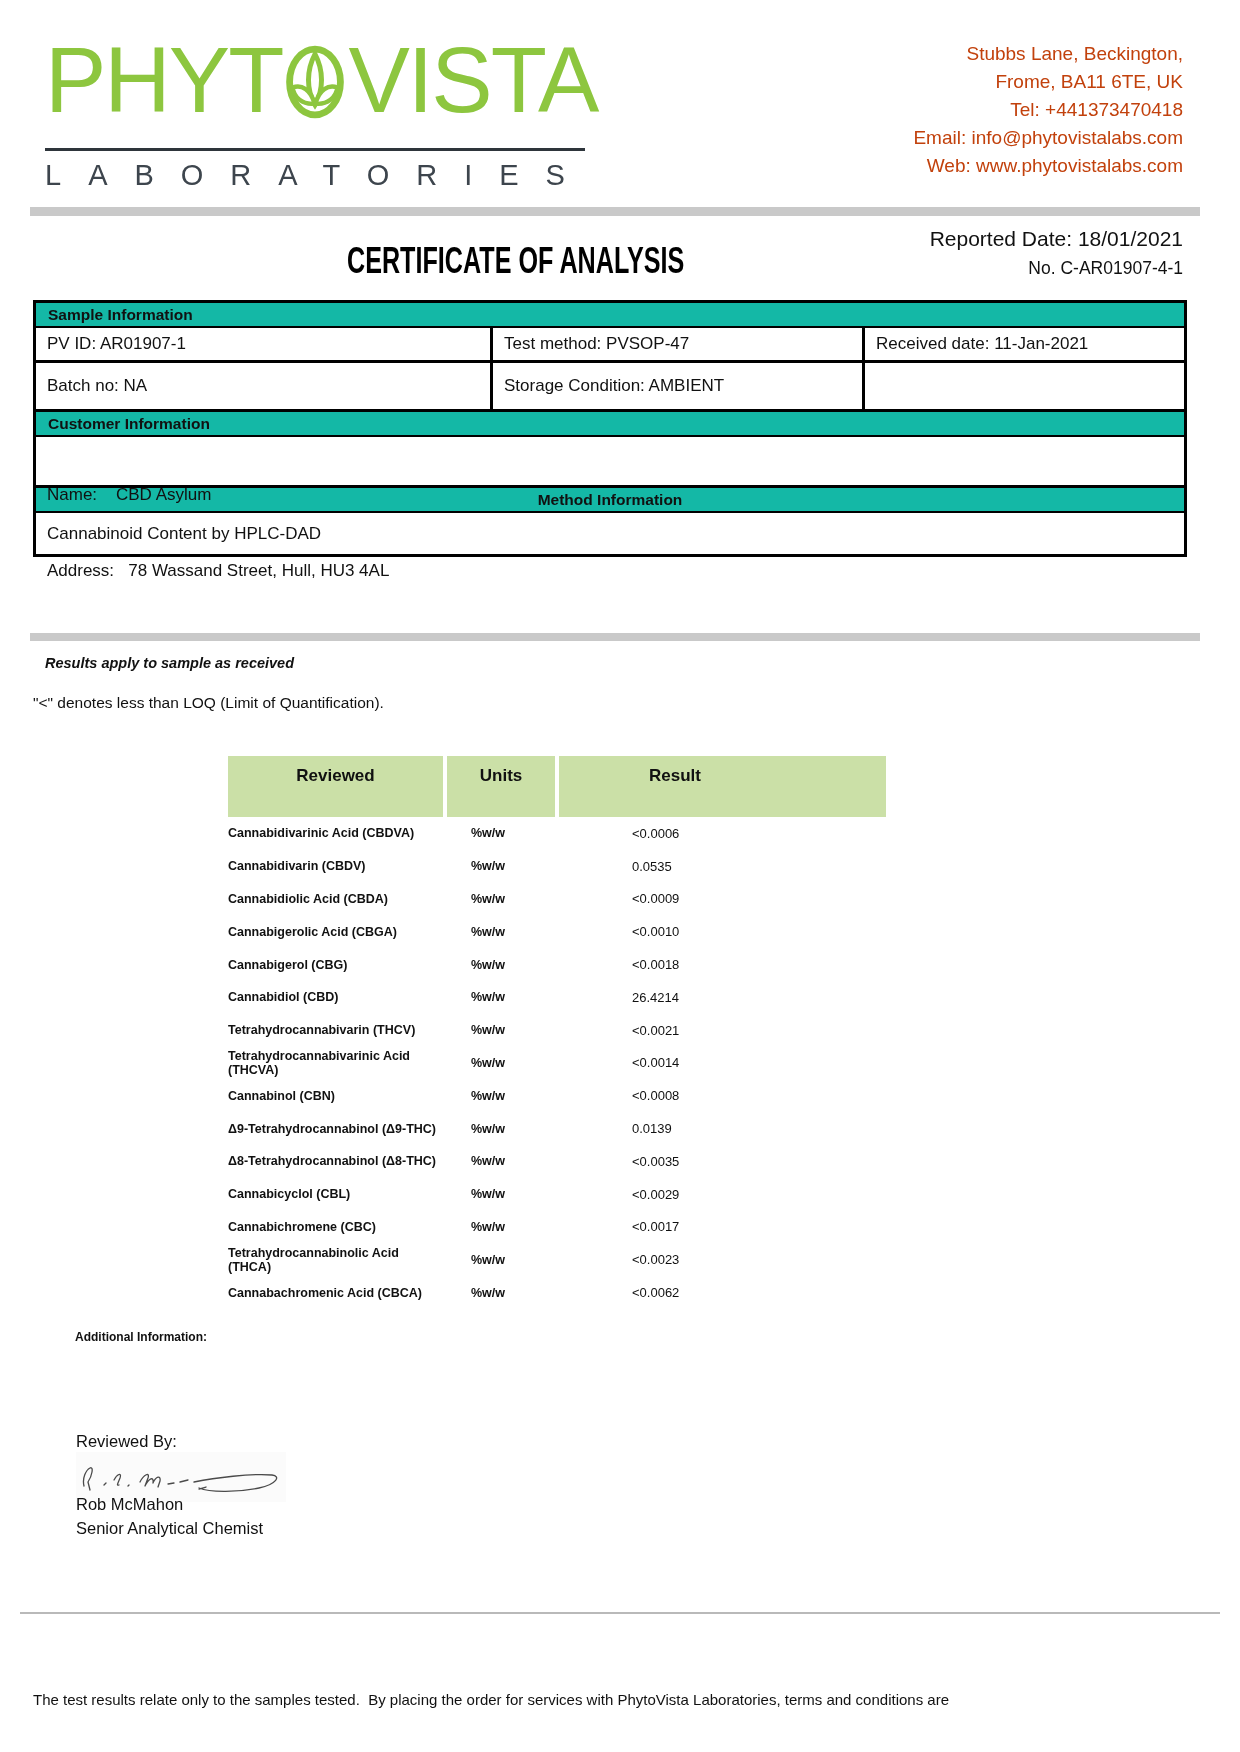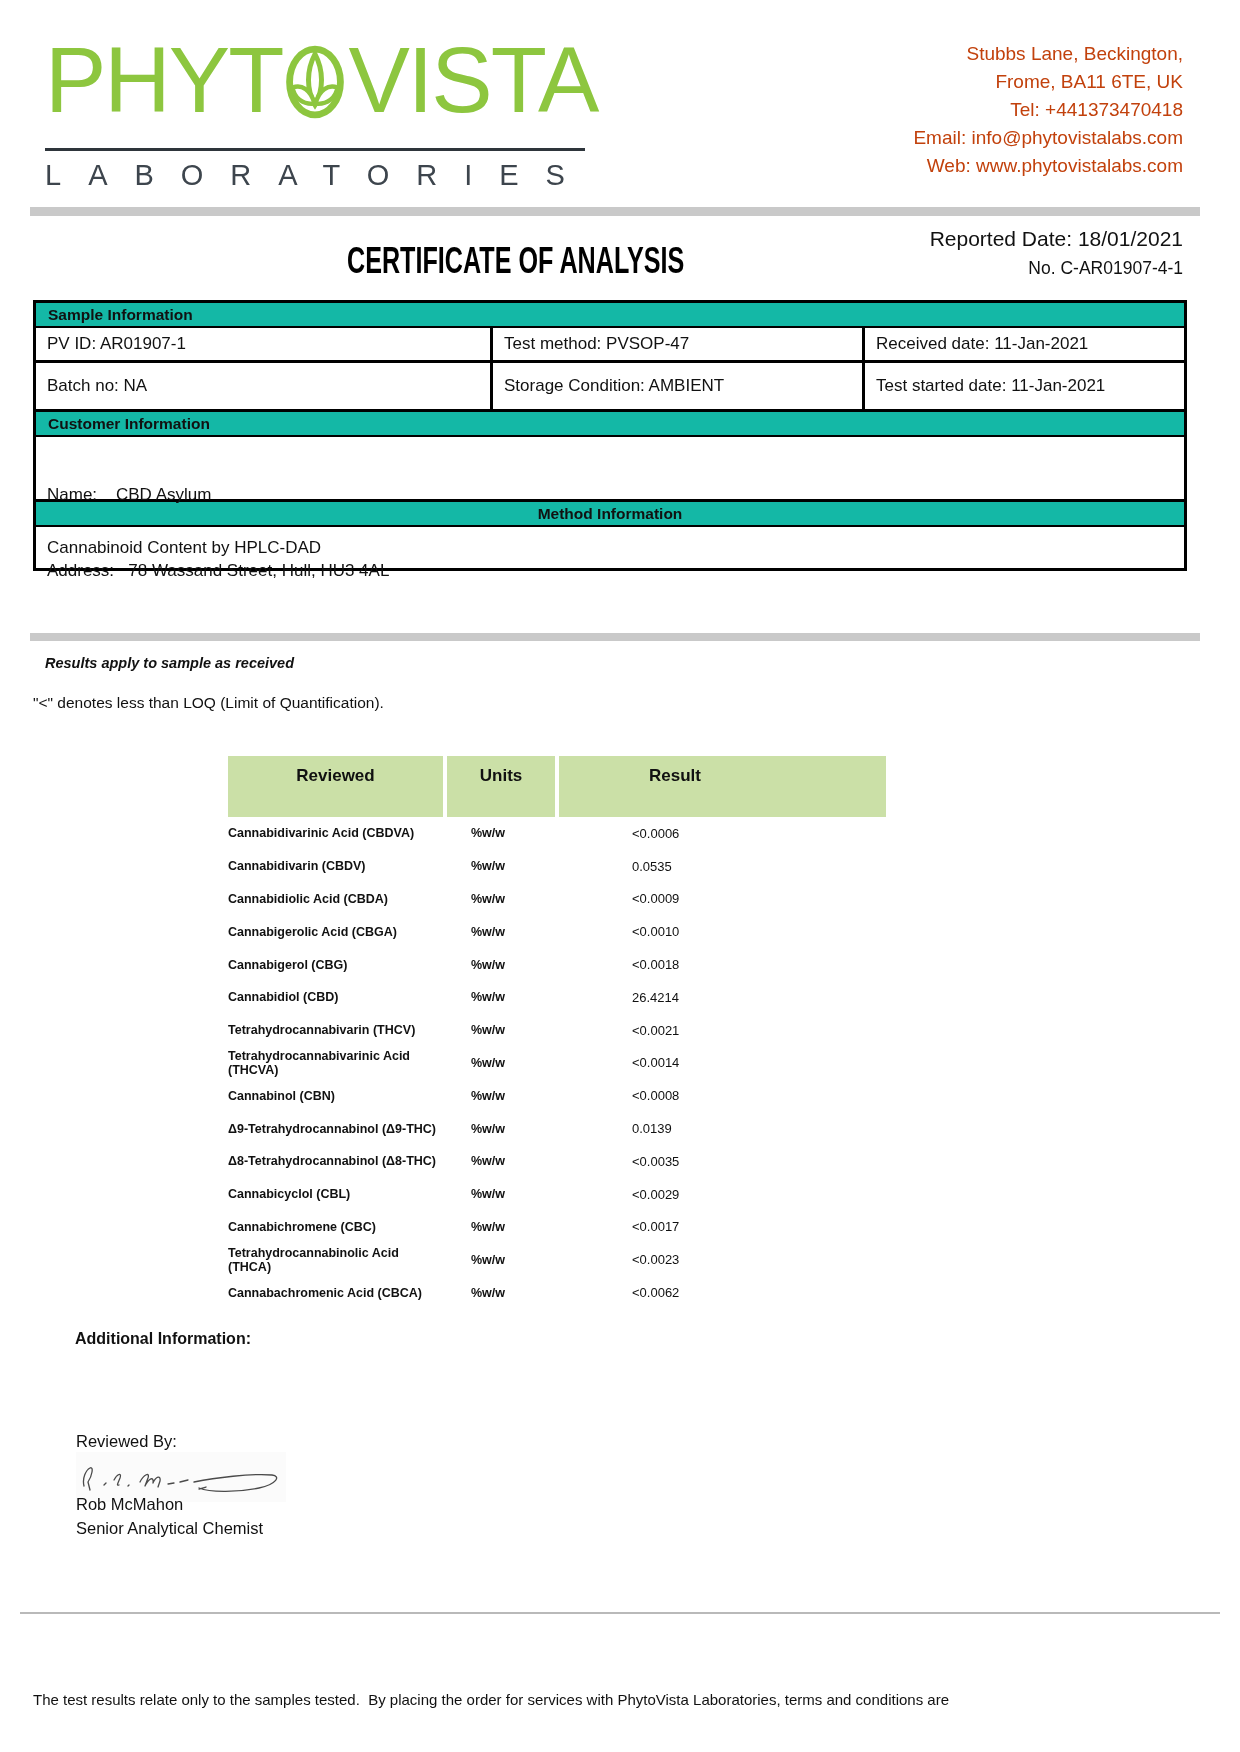--- a/index.html
+++ b/index.html
@@ -50,40 +50,40 @@
   .sec-bar.mid { border-top: 3px solid #000; }
   .irow { display: flex; border-bottom: 3px solid #000; }
   .cell { padding-left: 11px; display: flex; align-items: center; }
   .c1 { width: 457px; border-right: 3px solid #000; }
   .c2 { width: 372px; border-right: 3px solid #000; }
   .c3 { flex: 1; }
   .desc-row { height: 66px; }
   .desc-cell { width: 829px; border-right: 3px solid #000; align-items: flex-start; padding-top: 6px; }
   .r2 { height: 35px; }
   .r3 { height: 46px; }
-  .block-cell { display: block; height: 62px; padding: 8px 0 0 11px; border-bottom: 0; white-space: pre-wrap; }
+  .block-cell { display: block; height: 48px; padding: 8px 0 0 11px; border-bottom: 0; white-space: pre-wrap; }
   .block-cell .line2 { margin-top: 16px; }
   .cust-row { border-bottom: 3px solid #000; }
   .method-cell { height: 41px; display: flex; align-items: center; padding-left: 11px; }
   
   #note1 { position: absolute; left: 45px; top: 655px; font-size: 14.5px; font-weight: bold; font-style: italic; }
   #note2 { position: absolute; left: 33px; top: 694px; font-size: 15.5px; white-space: pre-wrap; }
   
   #results { position: absolute; left: 228px; top: 756px; width: 658px; }
   .rhead { display: flex; gap: 4px; height: 61px; }
   .rhead > div { background: #cbe0a7; font-weight: bold; font-size: 17px; padding-top: 10px; }
   .hcol1 { width: 215px; text-align: center; }
   .hcol2 { width: 108px; text-align: center; }
   .hcol3 { width: 327px; padding-left: 90px; }
   .rrow { display: flex; gap: 4px; height: 32.8px; align-items: center; }
   .rcol1 { width: 215px; font-weight: bold; font-size: 12.5px; }
   .rcol2 { width: 108px; font-weight: bold; font-size: 12.5px; padding-left: 24px; }
   .rcol3 { width: 327px; font-size: 13px; padding-left: 73px; }
   
-  #additional { position: absolute; left: 75px; top: 1330px; font-size: 16px; font-weight: bold; }
+  #additional { position: absolute; left: 75px; top: 1330px; font-size: 12px; font-weight: bold; }
   #reviewed   { position: absolute; left: 76px; top: 1432px; font-size: 16.5px; }
   #signature  { position: absolute; left: 76px; top: 1452px; background: #fbfbfb; }
   #sig-name   { position: absolute; left: 76px; top: 1495px; font-size: 16.5px; }
   #sig-title  { position: absolute; left: 76px; top: 1519px; font-size: 16.5px; }
   #footer-rule { position: absolute; left: 20px; top: 1612px; width: 1200px; height: 2px; background: #b9b9b9; }
   #footer { position: absolute; left: 33px; top: 1650px; width: 1160px; font-size: 15px; line-height: 20px; white-space: pre-wrap; }
 </style>
 </head>
 <body>
 
@@ -115,21 +115,20 @@
 <div id="info-table">
   <div class="sec-bar">Sample Information</div>
   <div class="irow r2">
     <div class="cell c1">PV ID: AR01907-1</div>
     <div class="cell c2">Test method: PVSOP-47</div>
     <div class="cell c3">Received date: 11-Jan-2021</div>
   </div>
   <div class="irow r3" style="border-bottom:0;">
     <div class="cell c1">Batch no: NA</div>
     <div class="cell c2">Storage Condition: AMBIENT</div>
-    <div class="cell c3">Test started date: 11-Jan-2021</div>
   </div>
   <div class="sec-bar mid">Customer Information</div>
   <div class="cust-row">
     <div class="block-cell">
       <div>Name:    CBD Asylum</div>
       <div class="line2">Address:   78 Wassand Street, Hull, HU3 4AL</div>
     </div>
   </div>
   <div class="sec-bar" style="border-top:0;text-align:center;">Method Information</div>
   <div class="method-cell">Cannabinoid Content by HPLC-DAD</div>

